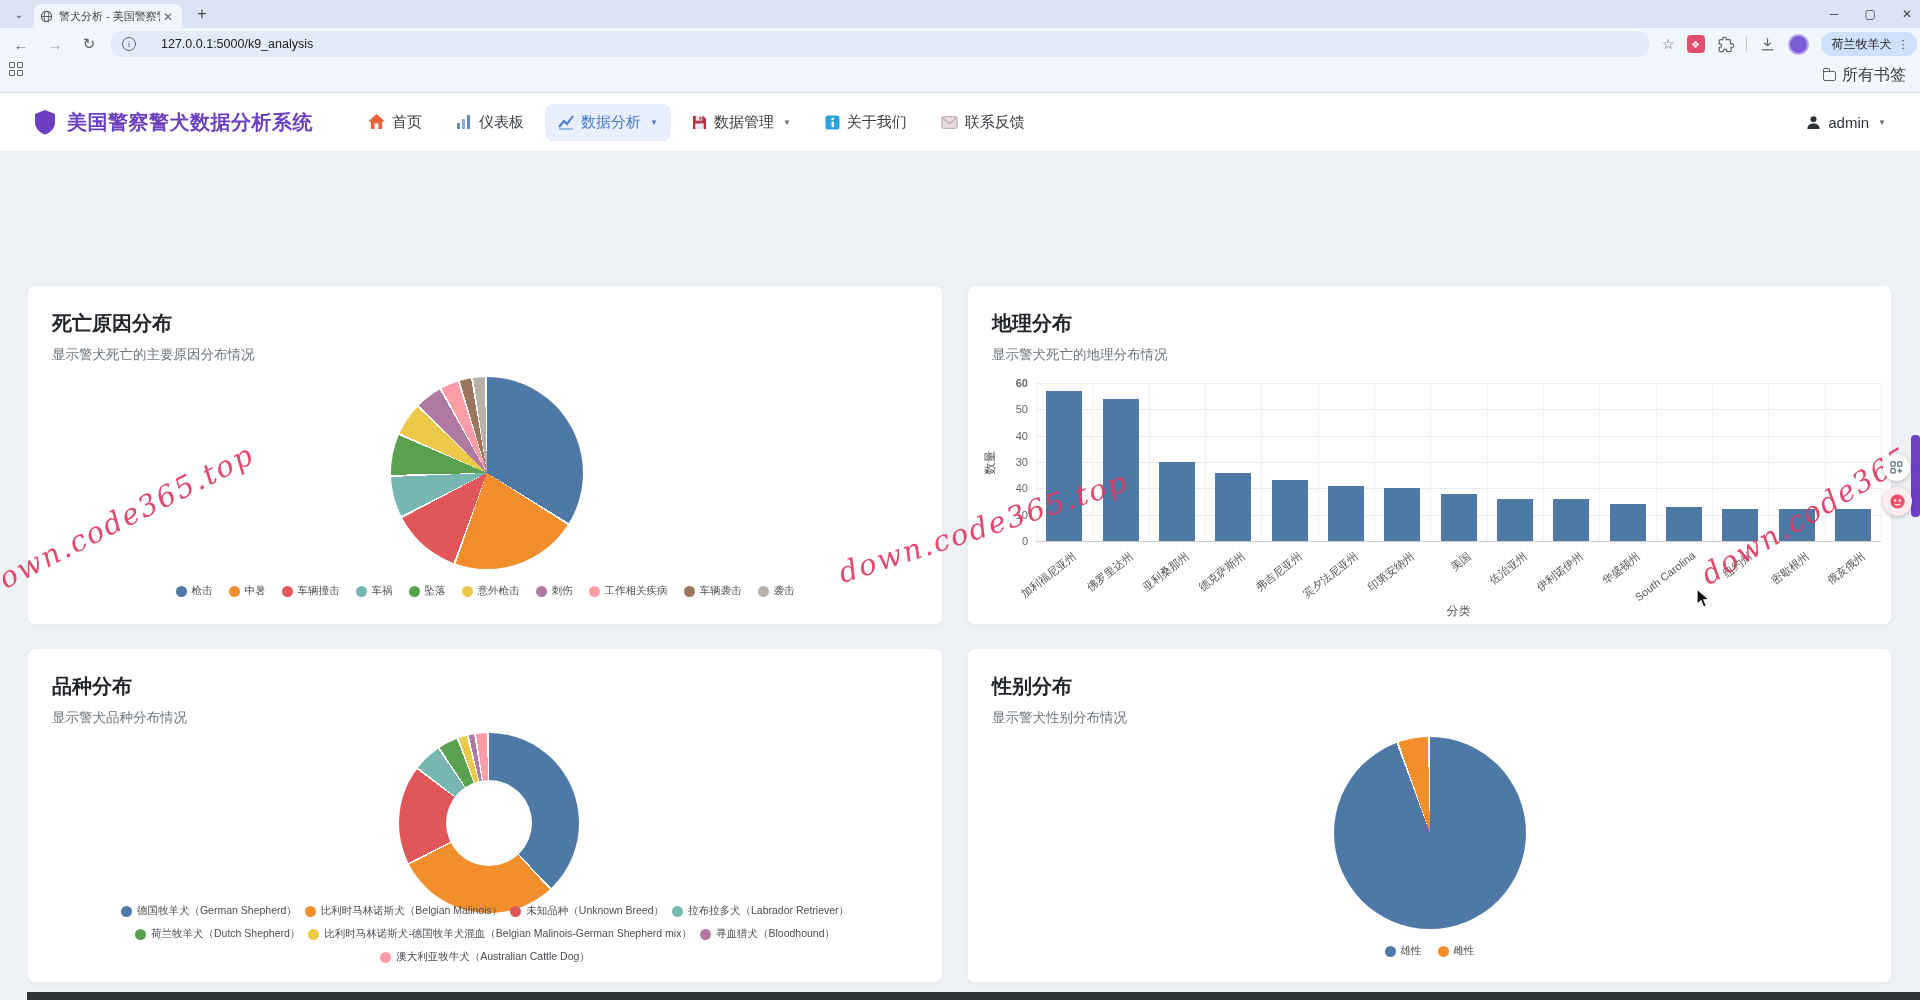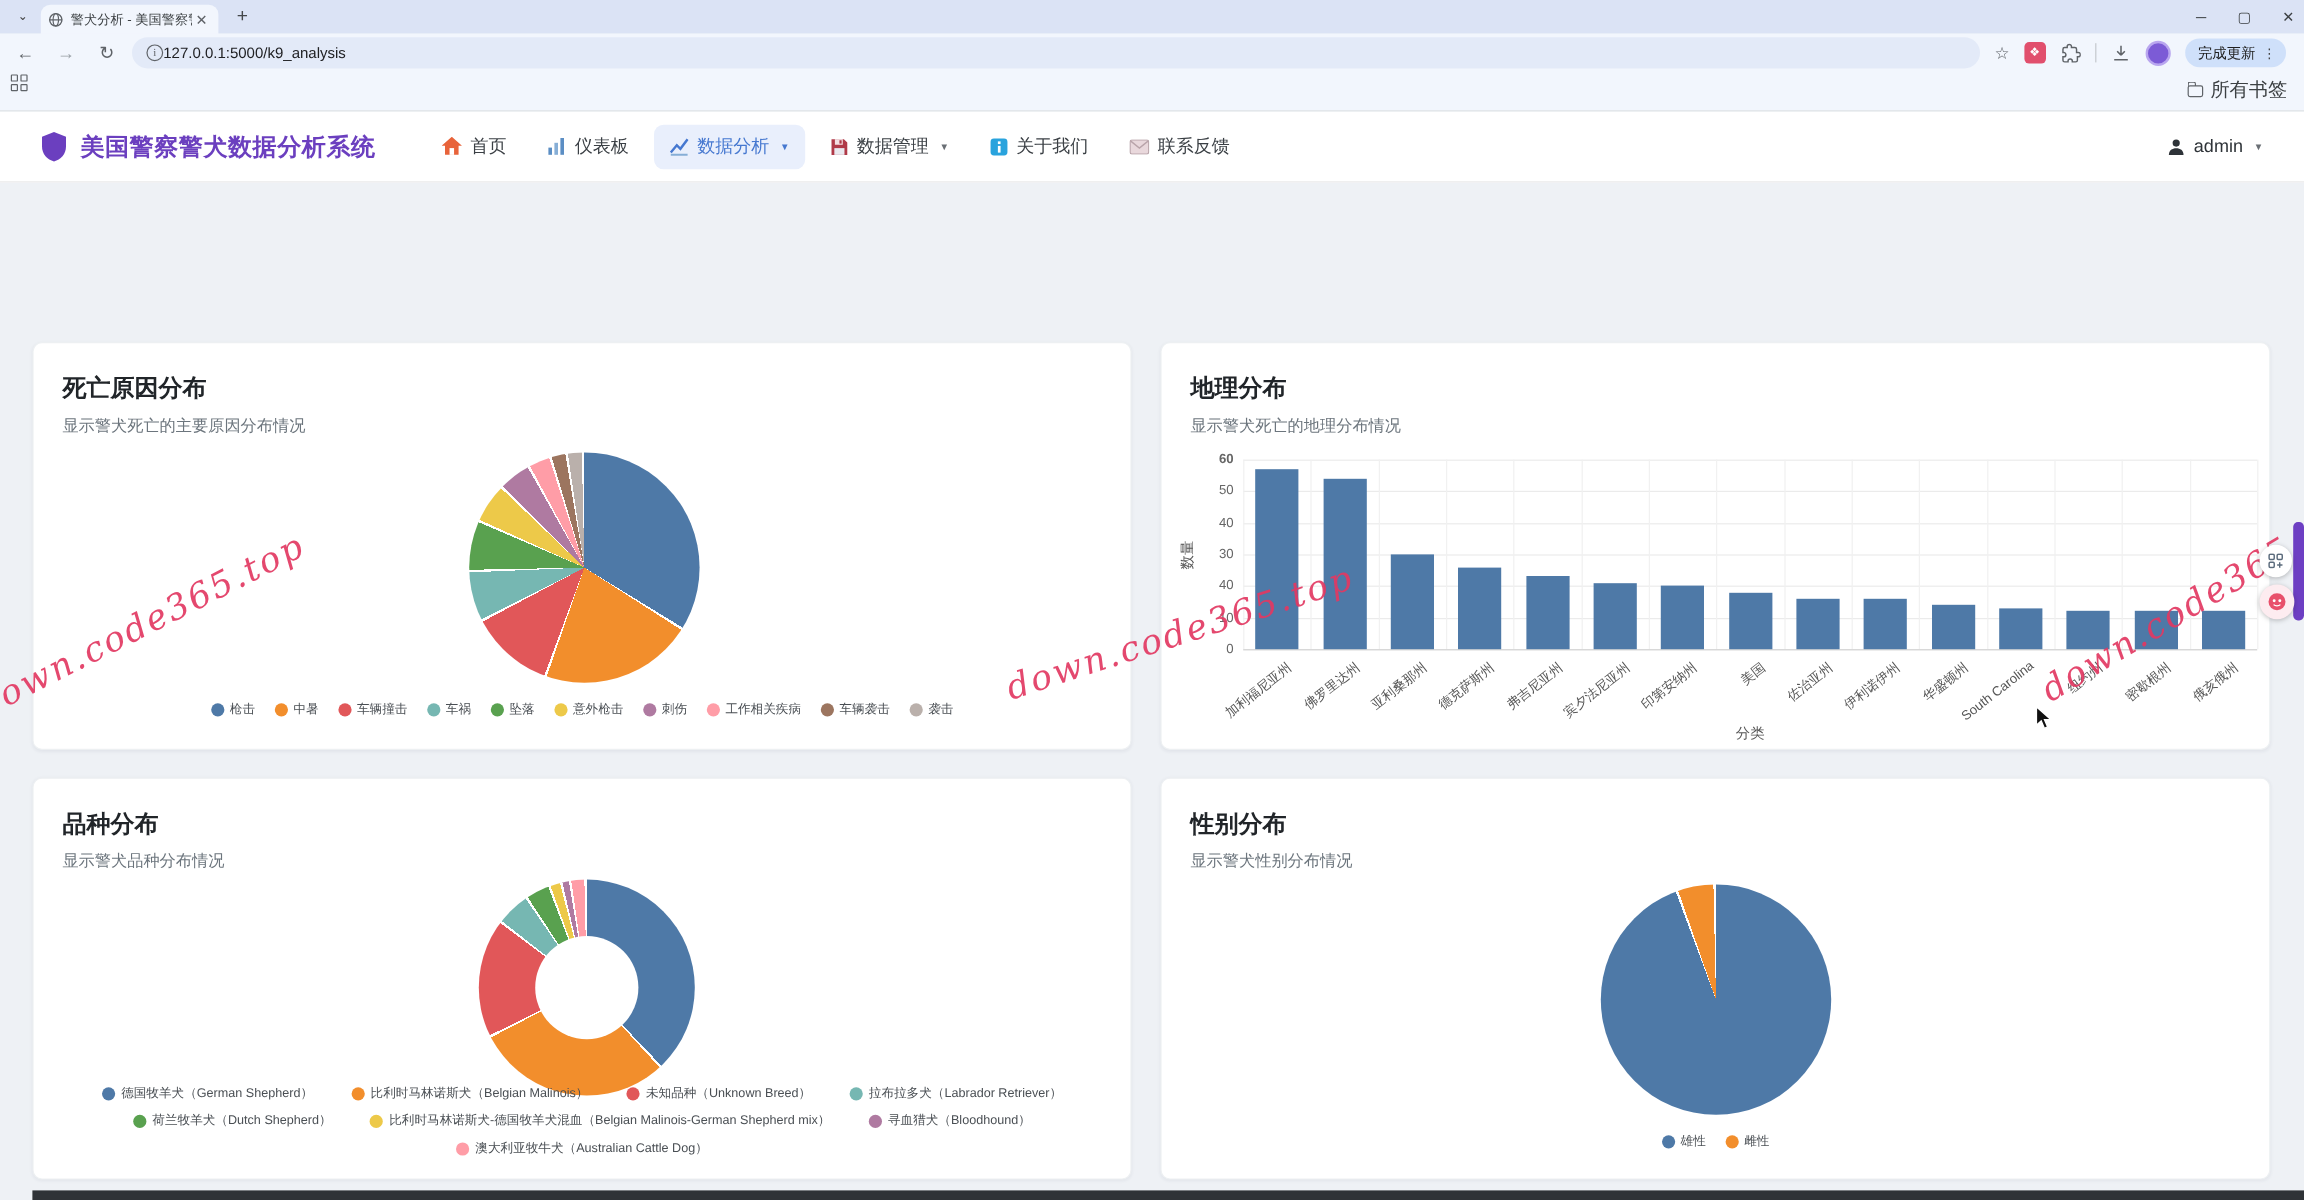--- a/index.html
+++ b/index.html
@@ -16,21 +16,21 @@
   .tab-close { font-size:12px; color:#5f6368; padding:0 3px; flex:0 0 auto; cursor:default; }
   .newtab-btn { width:24px; height:24px; margin-left:8px; display:flex; align-items:center; justify-content:center; font-size:16px; color:#44474b; border-radius:50%; }
   .win-controls { position:absolute; right:8px; top:0; height:28px; display:flex; align-items:center; gap:26px; color:#3c4043; font-size:12px; }
   .win-controls span { cursor:default; }
 
   .toolbar { position:absolute; left:0; top:28px; width:1920px; height:32px; background:#f2f6fd; display:flex; align-items:center; }
   .navbtn { width:26px; height:26px; display:flex; align-items:center; justify-content:center; color:#5f6368; font-size:15px; margin-left:8px; border-radius:50%; }
   .navbtn.fwd { color:#9aa0a6; }
   .urlbar { height:26px; margin-left:8px; width:1540px; background:#e3eaf8; border-radius:14px; display:flex; align-items:center; padding:0 12px; }
   .urlbar .info-icon { width:14px; height:14px; border:1.4px solid #5f6368; border-radius:50%; color:#5f6368; font-size:9px; display:flex; align-items:center; justify-content:center; font-family:"Liberation Serif",serif; }
-  .url-text { font-size:12.5px; color:#202124; margin-left:0; }
+  .url-text { font-size:12.5px; color:#202124; margin-left:25px; }
   .toolbar-right { display:flex; align-items:center; margin-left:12px; gap:12px; }
   .star-icon { color:#5f6368; font-size:14px; }
   .ext-pink { width:18px; height:18px; border-radius:4px; background:#e14f6d; color:#fff; font-size:10px; display:flex; align-items:center; justify-content:center; }
   .divider-v { width:1px; height:16px; background:#c4c7cc; }
   .avatar-chrome { width:21px; height:21px; border-radius:50%; background:#7c5bd6; border:2px solid #b9a6ef; }
   .update-pill { height:24px; background:#cfe0fa; border-radius:12px; display:flex; align-items:center; padding:0 8px 0 11px; gap:6px; }
   .update-pill .label { font-size:12px; color:#1f1f1f; }
   .update-pill .kebab { color:#444; font-size:11px; letter-spacing:0; }
 
   .bookmarksbar { position:absolute; left:0; top:60px; width:1920px; height:33px; background:#f2f6fd; border-bottom:1px solid #dadce0; }
@@ -131,21 +131,21 @@
       <svg width="17" height="17" viewBox="0 0 24 24">
           <path d="M20 11h-1V7a2 2 0 0 0-2-2h-4V4a2.5 2.5 0 0 0-5 0v1H5a2 2 0 0 0-2 2v4h1a2.5 2.5 0 0 1 0 5H3v4a2 2 0 0 0 2 2h4v-1a2.5 2.5 0 0 1 5 0v1h4a2 2 0 0 0 2-2v-4h1a2.5 2.5 0 0 0 0-5z" fill="none" stroke="#5f6368" stroke-width="1.7"></path>
         </svg>
       <div class="divider-v"></div>
       <svg width="17" height="17" viewBox="0 0 24 24">
           <path d="M12 3v11m0 0l-4.5-4.5M12 14l4.5-4.5" fill="none" stroke="#5f6368" stroke-width="1.8"></path>
           <path d="M4 19.5h16" stroke="#5f6368" stroke-width="1.8"></path>
         </svg>
       <div class="avatar-chrome"></div>
       <div class="update-pill">
-        <span class="label">完成更新</span>
+        <span class="label">荷兰牧羊犬</span>
         <span class="kebab">⋮</span>
       </div>
     </div>
   </div>
 
   <div class="bookmarksbar">
     <div class="tabgroups-icon">
         <i></i>
         <i></i>
         <i></i>
@@ -349,21 +349,21 @@
             <div class="bc-ytitle" style="left: 10px; top: 168px;">数量</div>
           </div>
       </div>
 
       <div class="card">
         <div class="card-title">品种分布</div>
         <div class="card-sub">显示警犬品种分布情况</div>
         <div class="pie" style="left: 371px; top: 84px; width: 180px; height: 180px; background: conic-gradient(rgb(78, 121, 167) 0deg, rgb(78, 121, 167) 136.344deg, rgb(255, 255, 255) 136.344deg, rgb(255, 255, 255) 137.644deg, rgb(242, 142, 44) 137.644deg, rgb(242, 142, 44) 242.524deg, rgb(255, 255, 255) 242.524deg, rgb(255, 255, 255) 243.824deg, rgb(225, 87, 89) 243.824deg, rgb(225, 87, 89) 306.752deg, rgb(255, 255, 255) 306.752deg, rgb(255, 255, 255) 308.052deg, rgb(118, 183, 178) 308.052deg, rgb(118, 183, 178) 325.532deg, rgb(255, 255, 255) 325.532deg, rgb(255, 255, 255) 326.832deg, rgb(89, 161, 79) 326.832deg, rgb(89, 161, 79) 339.068deg, rgb(255, 255, 255) 339.068deg, rgb(255, 255, 255) 340.368deg, rgb(237, 201, 73) 340.368deg, rgb(237, 201, 73) 345.612deg, rgb(255, 255, 255) 345.612deg, rgb(255, 255, 255) 346.912deg, rgb(175, 122, 161) 346.912deg, rgb(175, 122, 161) 350.408deg, rgb(255, 255, 255) 350.408deg, rgb(255, 255, 255) 351.708deg, rgb(255, 157, 167) 351.708deg, rgb(255, 157, 167) 358.7deg, rgb(255, 255, 255) 358.7deg, rgb(255, 255, 255) 360deg);">
           <div class="pie-hole" style="left:47px; top:47px; width:86px; height:86px;"></div>
         </div>
-        <div class="legend" style="bottom:18px; column-gap:32px;">
+        <div class="legend" style="bottom:18px; column-gap:8px;">
             <span class="legend-item">
               <span class="legend-dot" style="background: rgb(78, 121, 167);"></span>
               <span>德国牧羊犬（German Shepherd）</span>
             </span>
             <span class="legend-item">
               <span class="legend-dot" style="background: rgb(242, 142, 44);"></span>
               <span>比利时马林诺斯犬（Belgian Malinois）</span>
             </span>
             <span class="legend-item">
               <span class="legend-dot" style="background: rgb(225, 87, 89);"></span>

